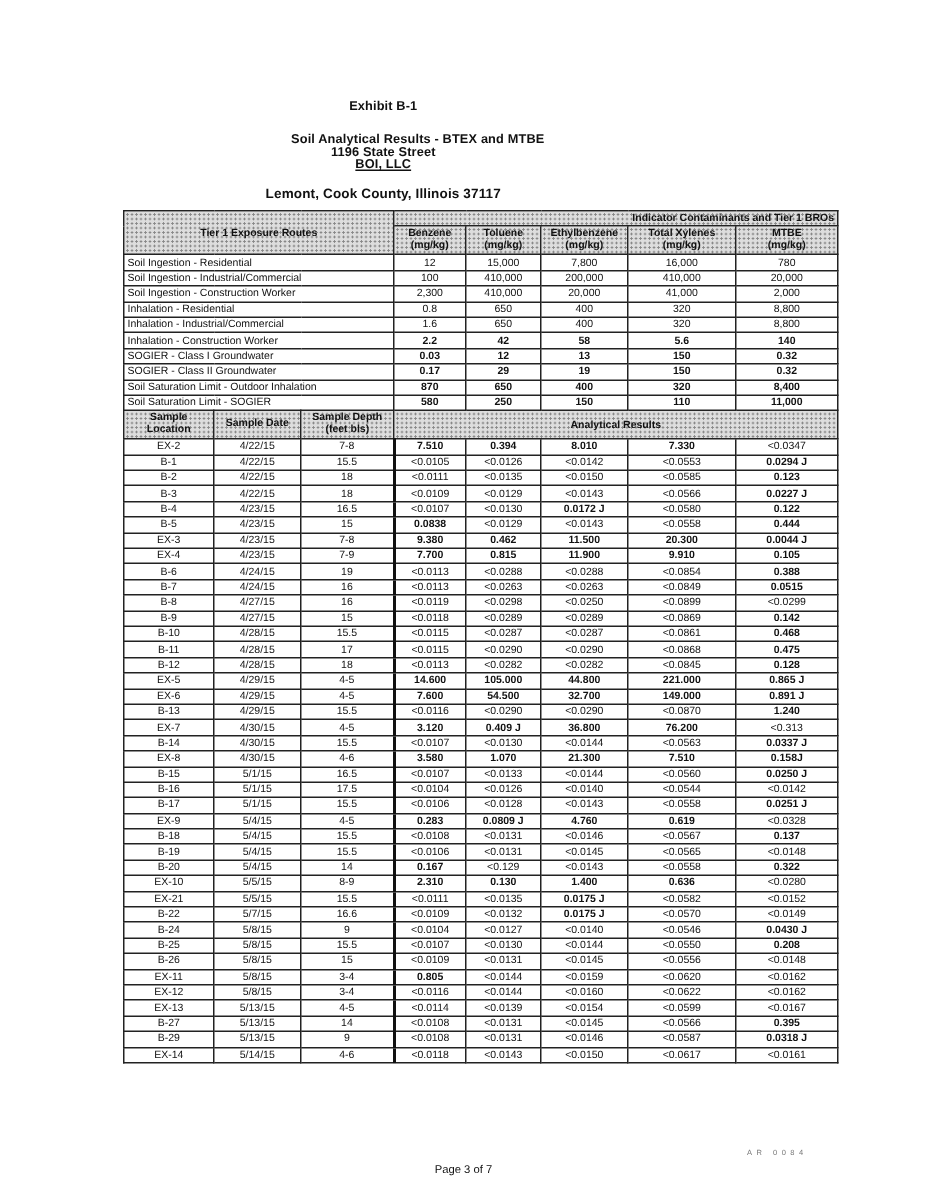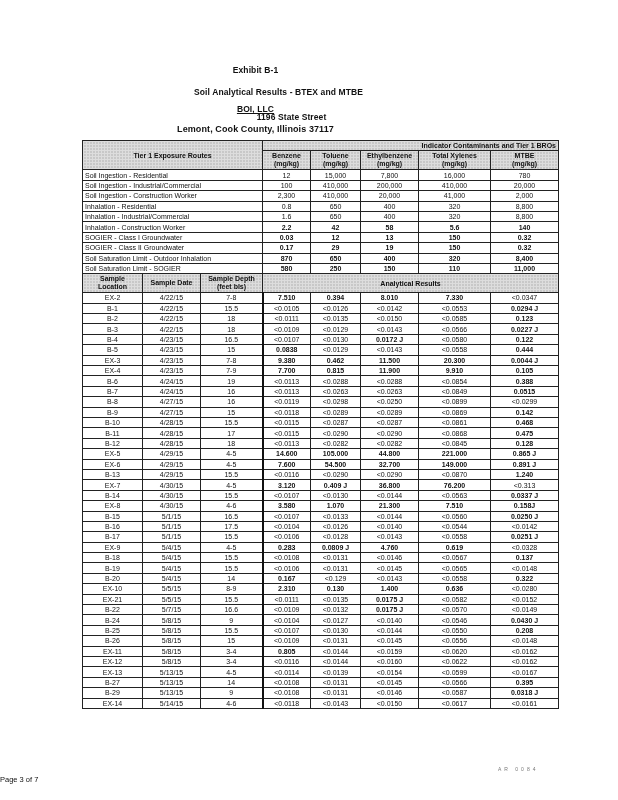--- a/index.html
+++ b/index.html
@@ -5,30 +5,30 @@
   html,body{margin:0;padding:0;background:#fff;}
   body{width:618px;height:800px;position:relative;overflow:hidden;font-family:"Liberation Sans",sans-serif;color:#111;}
   .hdr{position:absolute;left:0;width:511px;text-align:center;font-size:8.5px;font-weight:bold;letter-spacing:0.1px;}
   .hdr.normal{font-weight:bold;}
   table.main{position:absolute;left:82px;top:140px;width:476px;border-collapse:collapse;table-layout:fixed;font-size:7px;}
   table.main td{border:1px solid #222;padding:0 2px;height:9.4px;line-height:9px;text-align:center;white-space:nowrap;overflow:hidden;}
   table.main td.route{text-align:left;}
   .shade{background-color:#ddd;background-image:radial-gradient(#888 0.6px,transparent 0.7px);background-size:3px 3px;font-weight:bold;}
   .bold{font-weight:bold;}
   .thick-l{border-left:2px solid #111 !important;}
-  .footer{position:absolute;top:775px;left:0;width:618px;font-size:7.5px;}
+  .footer{position:absolute;top:775px;left:0;width:618px;text-align:center;font-size:7.5px;}
   .stamp{position:absolute;left:498px;top:766px;font-size:5px;color:#777;letter-spacing:3px;}
 </style>
 </head>
 <body>
 
 <div class="hdr" style="top:65px;">Exhibit B-1</div>
 <div class="hdr normal" style="top:87px;margin-left:23px;">Soil Analytical Results - BTEX and MTBE</div>
 <div class="hdr" style="top:104px;text-decoration:underline;">BOI, LLC</div>
-<div class="hdr" style="top:112px;padding-left:36px;">1196 State Street</div>
+<div class="hdr" style="top:96px;">1196 State Street</div>
 <div class="hdr" style="top:124px;font-size:9px;">Lemont, Cook County, Illinois 37117</div>
 
 <table class="main">
   <colgroup>
     <col style="width:60px">
       <col style="width:58px">
       <col style="width:62px">
     <col style="width:48px">
       <col style="width:50px">
       <col style="width:58px">

